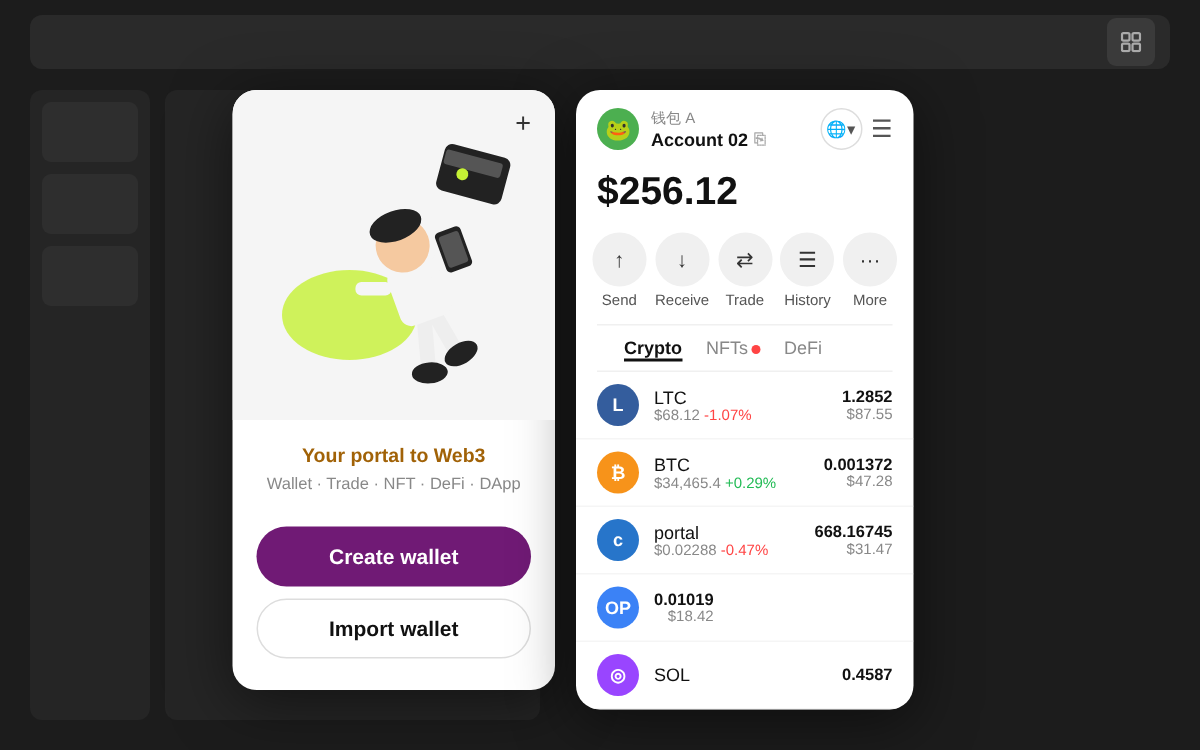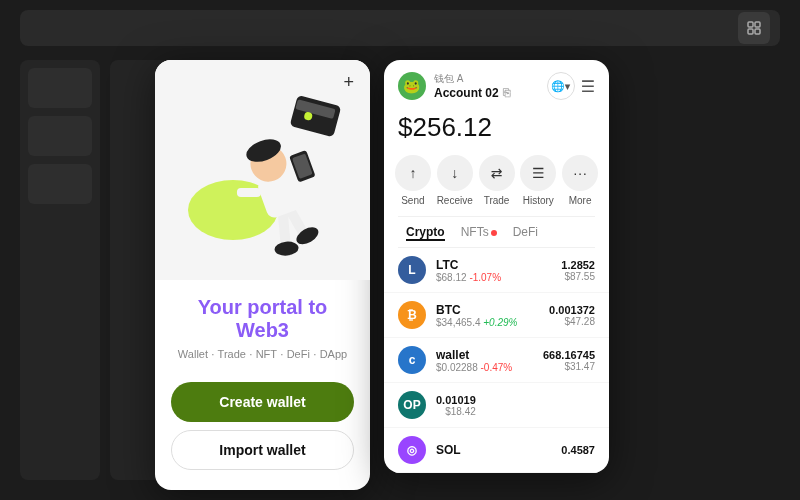--- a/index.html
+++ b/index.html
@@ -108,34 +108,34 @@
       font-size: 18px;
       color: #333;
       font-weight: 300;
     }
 
     .welcome-text {
       padding: 16px 20px 8px;
       text-align: center;
     }
     .welcome-title {
-      font-size: 20px;
+      font-size: 13px;
       font-weight: 700;
-      color: #8b5cf6;
+      color: #a16207;
       margin-bottom: 6px;
     }
     .welcome-subtitle {
       font-size: 11px;
       color: #888;
     }
 
     .btn-create {
       margin: 14px 16px 8px;
       width: calc(100% - 32px);
-      background: #4d7c0f;
+      background: #701a75;
       color: #fff;
       border: none;
       border-radius: 24px;
       padding: 12px;
       font-size: 14px;
       font-weight: 600;
       cursor: pointer;
       text-align: center;
     }
     .btn-import {
@@ -209,21 +209,21 @@
       font-size: 16px;
       color: #555;
       cursor: pointer;
     }
 
     .balance-area {
       padding: 4px 14px 12px;
     }
     .balance-amount {
       font-size: 26px;
-      font-weight: 400;
+      font-weight: 700;
       color: #111;
     }
 
     .action-row {
       display: flex;
       justify-content: space-around;
       padding: 0 8px 10px;
     }
     .action-item {
       display: flex;
@@ -247,21 +247,21 @@
 
     .divider {
       height: 1px;
       background: #f0f0f0;
       margin: 0 14px;
     }
 
     .tabs-row {
       display: flex;
       gap: 16px;
-      padding: 8px 22px;
+      padding: 8px 32px;
       align-items: flex-end;
     }
     .tab-item {
       font-size: 12px;
       color: #888;
       cursor: pointer;
       position: relative;
     }
     .tab-item.active {
       color: #111;
@@ -301,28 +301,28 @@
       display: flex; align-items: center; justify-content: center;
       font-size: 12px;
       font-weight: bold;
       flex-shrink: 0;
     }
     .crypto-info {
       flex: 1;
     }
     .crypto-name {
       font-size: 12px;
-      font-weight: 700;
+      font-weight: 400;
       color: #111;
     }
     .crypto-price {
       font-size: 10px;
       color: #888;
     }
-    .crypto-change-pos { color: #22bb55; font-style: italic; }
+    .crypto-change-pos { color: #22bb55; }
     .crypto-change-neg { color: #ff4444; }
     .crypto-balance {
       text-align: right;
     }
     .crypto-amount {
       font-size: 11px;
       font-weight: 600;
       color: #111;
     }
     .crypto-usd {
@@ -469,30 +469,30 @@
       <div class="crypto-price">$34,465.4 <span class="crypto-change-pos">+0.29%</span></div>
     </div>
     <div class="crypto-balance">
       <div class="crypto-amount">0.001372</div>
       <div class="crypto-usd">$47.28</div>
     </div>
   </div>
         <div class="crypto-item">
     <div class="crypto-icon" style="background:#2775ca;color:#fff;">c</div>
     <div class="crypto-info">
-      <div class="crypto-name">wallet</div>
+      <div class="crypto-name">portal</div>
       <div class="crypto-price">$0.02288 <span class="crypto-change-neg">-0.47%</span></div>
     </div>
     <div class="crypto-balance">
       <div class="crypto-amount">668.16745</div>
       <div class="crypto-usd">$31.47</div>
     </div>
   </div>
         <div class="crypto-item">
-    <div class="crypto-icon" style="background:#0f766e;color:#fff;">OP</div>
+    <div class="crypto-icon" style="background:#3b82f6;color:#fff;">OP</div>
     <div class="crypto-balance">
       <div class="crypto-amount">0.01019</div>
       <div class="crypto-usd">$18.42</div>
     </div>
   </div>
         <div class="crypto-item">
     <div class="crypto-icon" style="background:#9945ff;color:#fff;">◎</div>
     <div class="crypto-info">
       <div class="crypto-name">SOL</div>
       <div class="crypto-price"> <span class="crypto-change-pos"></span></div>

